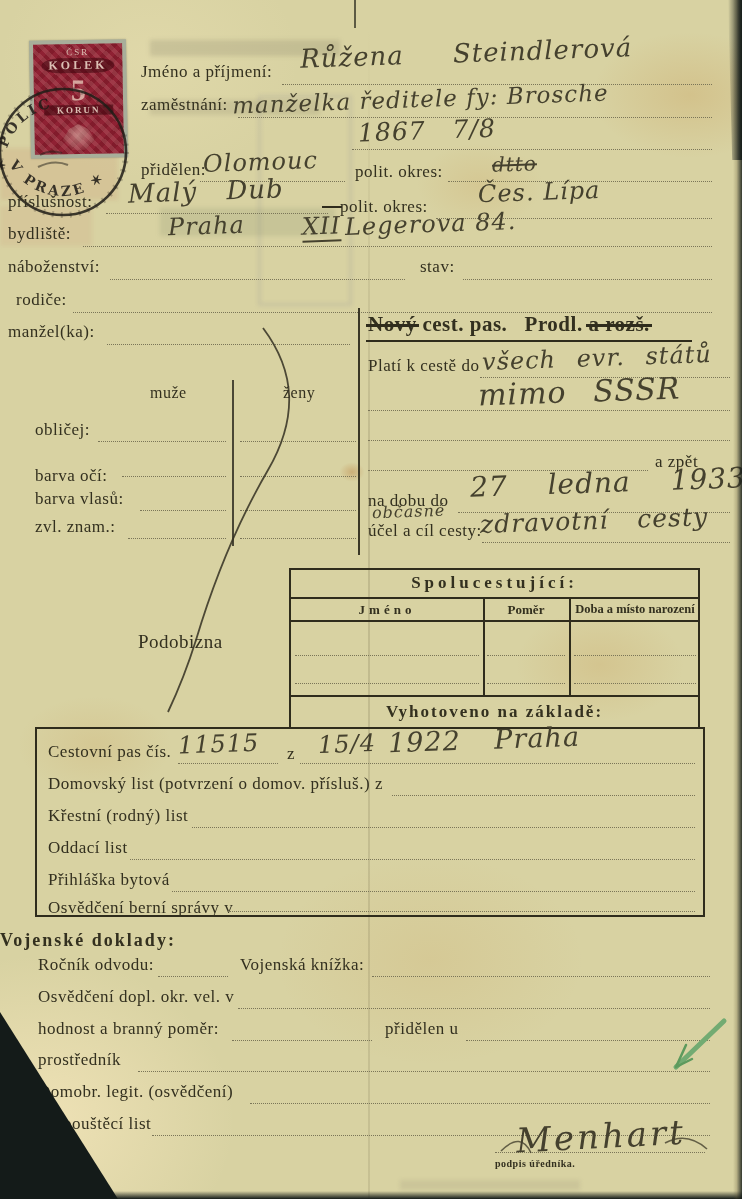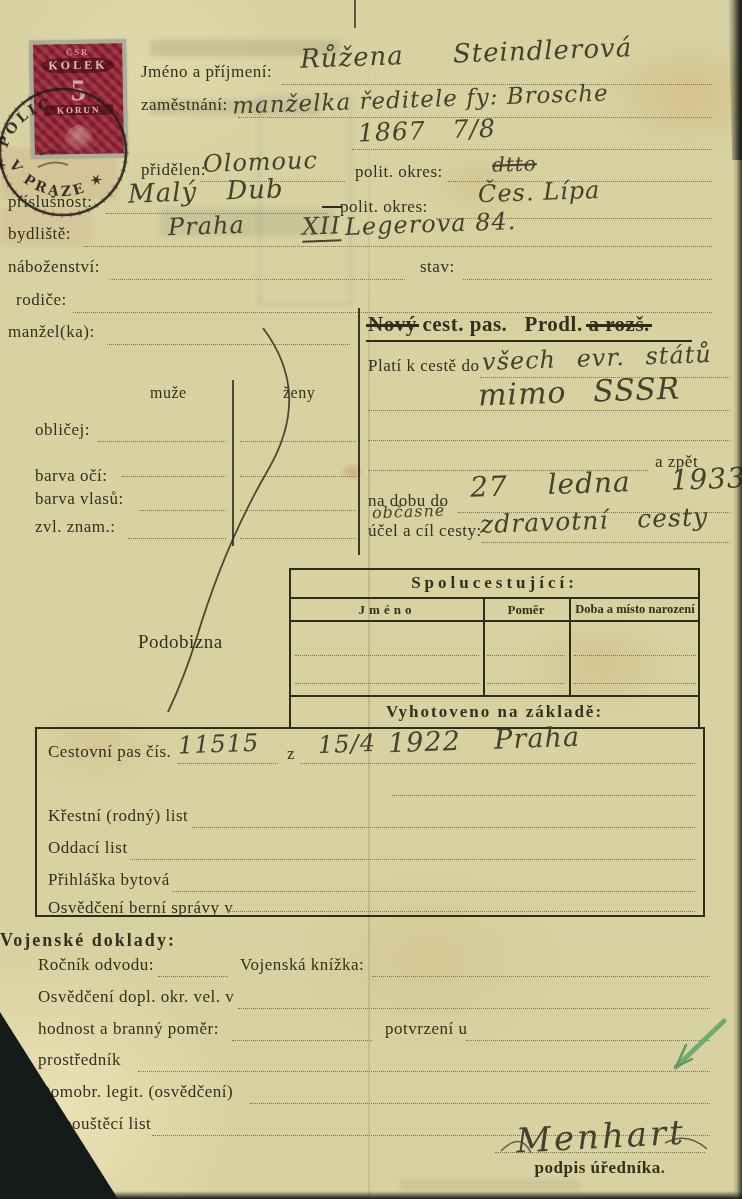--- a/index.html
+++ b/index.html
@@ -194,20 +194,21 @@
 
   <div style="position:absolute;left:35px;top:727px;width:670px;height:190px;border:2px solid #2f2c1c;box-sizing:border-box;"></div>
   <div class="lbl big" style="left:48px;top:742px;">Cestovní pas čís.</div>
   <div class="dot" style="left:178px;top:763px;width:100px;"></div>
   <div class="lbl big" style="left:287px;top:744px;">z</div>
   <div class="dot" style="left:300px;top:763px;width:395px;"></div>
   <div class="hw" style="left:178px;top:730px;font-size:24px;">11515</div>
   <div class="hw" style="left:318px;top:730px;font-size:24px;">15/4</div>
   <div class="hw" style="left:388px;top:724px;font-size:27px;word-spacing:24px;">1922 Praha</div>
 
+  <div class="lbl big" style="left:48px;top:774px;">Domovský list (potvrzení o domov. přísluš.) z</div>
   <div class="dot" style="left:392px;top:795px;width:303px;"></div>
   <div class="lbl big" style="left:48px;top:806px;">Křestní (rodný) list</div>
   <div class="dot" style="left:192px;top:827px;width:503px;"></div>
   <div class="lbl big" style="left:48px;top:838px;">Oddací list</div>
   <div class="dot" style="left:130px;top:859px;width:565px;"></div>
   <div class="lbl big" style="left:48px;top:870px;">Přihláška bytová</div>
   <div class="dot" style="left:172px;top:891px;width:523px;"></div>
   <div class="lbl big" style="left:48px;top:898px;">Osvědčení berní správy v</div>
   <div class="dot" style="left:228px;top:911px;width:467px;"></div>
 
@@ -216,21 +217,21 @@
   <div class="lbl big" style="left:38px;top:955px;">Ročník odvodu:</div>
   <div class="dot" style="left:158px;top:976px;width:70px;"></div>
   <div class="lbl big" style="left:240px;top:955px;">Vojenská knížka:</div>
   <div class="dot" style="left:372px;top:976px;width:338px;"></div>
 
   <div class="lbl big" style="left:38px;top:987px;">Osvědčení dopl. okr. vel. v</div>
   <div class="dot" style="left:238px;top:1008px;width:472px;"></div>
 
   <div class="lbl big" style="left:38px;top:1019px;">hodnost a branný poměr:</div>
   <div class="dot" style="left:232px;top:1040px;width:140px;"></div>
-  <div class="lbl big" style="left:385px;top:1019px;">potvrzení u</div>
+  <div class="lbl big" style="left:385px;top:1019px;">přidělen u</div>
   <div class="dot" style="left:466px;top:1040px;width:244px;"></div>
 
   <div class="lbl big" style="left:38px;top:1050px;">prostředník</div>
   <div class="dot" style="left:138px;top:1071px;width:572px;"></div>
 
   <div class="lbl big" style="left:38px;top:1082px;">Domobr. legit. (osvědčení)</div>
   <div class="dot" style="left:250px;top:1103px;width:460px;"></div>
 
   <div class="lbl big" style="left:38px;top:1114px;">Propouštěcí list</div>
   <div class="dot" style="left:152px;top:1135px;width:558px;"></div>
@@ -238,19 +239,19 @@
   <svg width="90" height="70" style="left:640px;top:1015px;">
     <path d="M 84,6 L 36,52" stroke="#72ab72" stroke-width="5" fill="none" stroke-linecap="round"></path>
     <path d="M 36,52 L 52,44 M 36,52 L 46,30" stroke="#5d9a5d" stroke-width="2.5" fill="none" stroke-linecap="round"></path>
   </svg>
 
   <div class="dot" style="left:495px;top:1152px;width:210px;"></div>
   <div class="hw" style="left:516px;top:1116px;font-size:34px;letter-spacing:3px;transform:rotate(-3deg);">Menhart</div>
   <svg width="220" height="40" style="left:495px;top:1125px;">
     <path d="M 6,26 q 20,-20 30,2 M 170,18 q 22,-12 42,6" stroke="rgba(69,65,46,.8)" stroke-width="1.6" fill="none"></path>
   </svg>
-  <div class="lbl" style="left:495px;top:1158px;width:210px;text-align:center;font-size:17px;font-weight:bold;">podpis úředníka.</div>
+  <div class="lbl" style="left:495px;top:1158px;width:210px;font-size:10px;font-weight:bold;">podpis úředníka.</div>
 
   <div style="position:absolute;left:0;top:1012px;width:118px;height:187px;background:#141b19;clip-path:polygon(0 0,0 100%,100% 100%);"></div>
   <div style="position:absolute;left:0;bottom:0;width:742px;height:8px;background:linear-gradient(rgba(20,27,25,0),#141b19);"></div>
   <div style="position:absolute;right:0;top:0;width:9px;height:1199px;background:linear-gradient(to left, rgba(20,27,25,.85), rgba(90,80,50,.25) 60%, rgba(20,27,25,0));"></div>
   <div style="position:absolute;right:0;top:0;width:14px;height:160px;background:linear-gradient(to left, rgba(20,27,25,.9), rgba(20,27,25,0));clip-path:polygon(100% 0,100% 100%,30% 100%,0 0);"></div>
 </div>
 
 </body></html>

